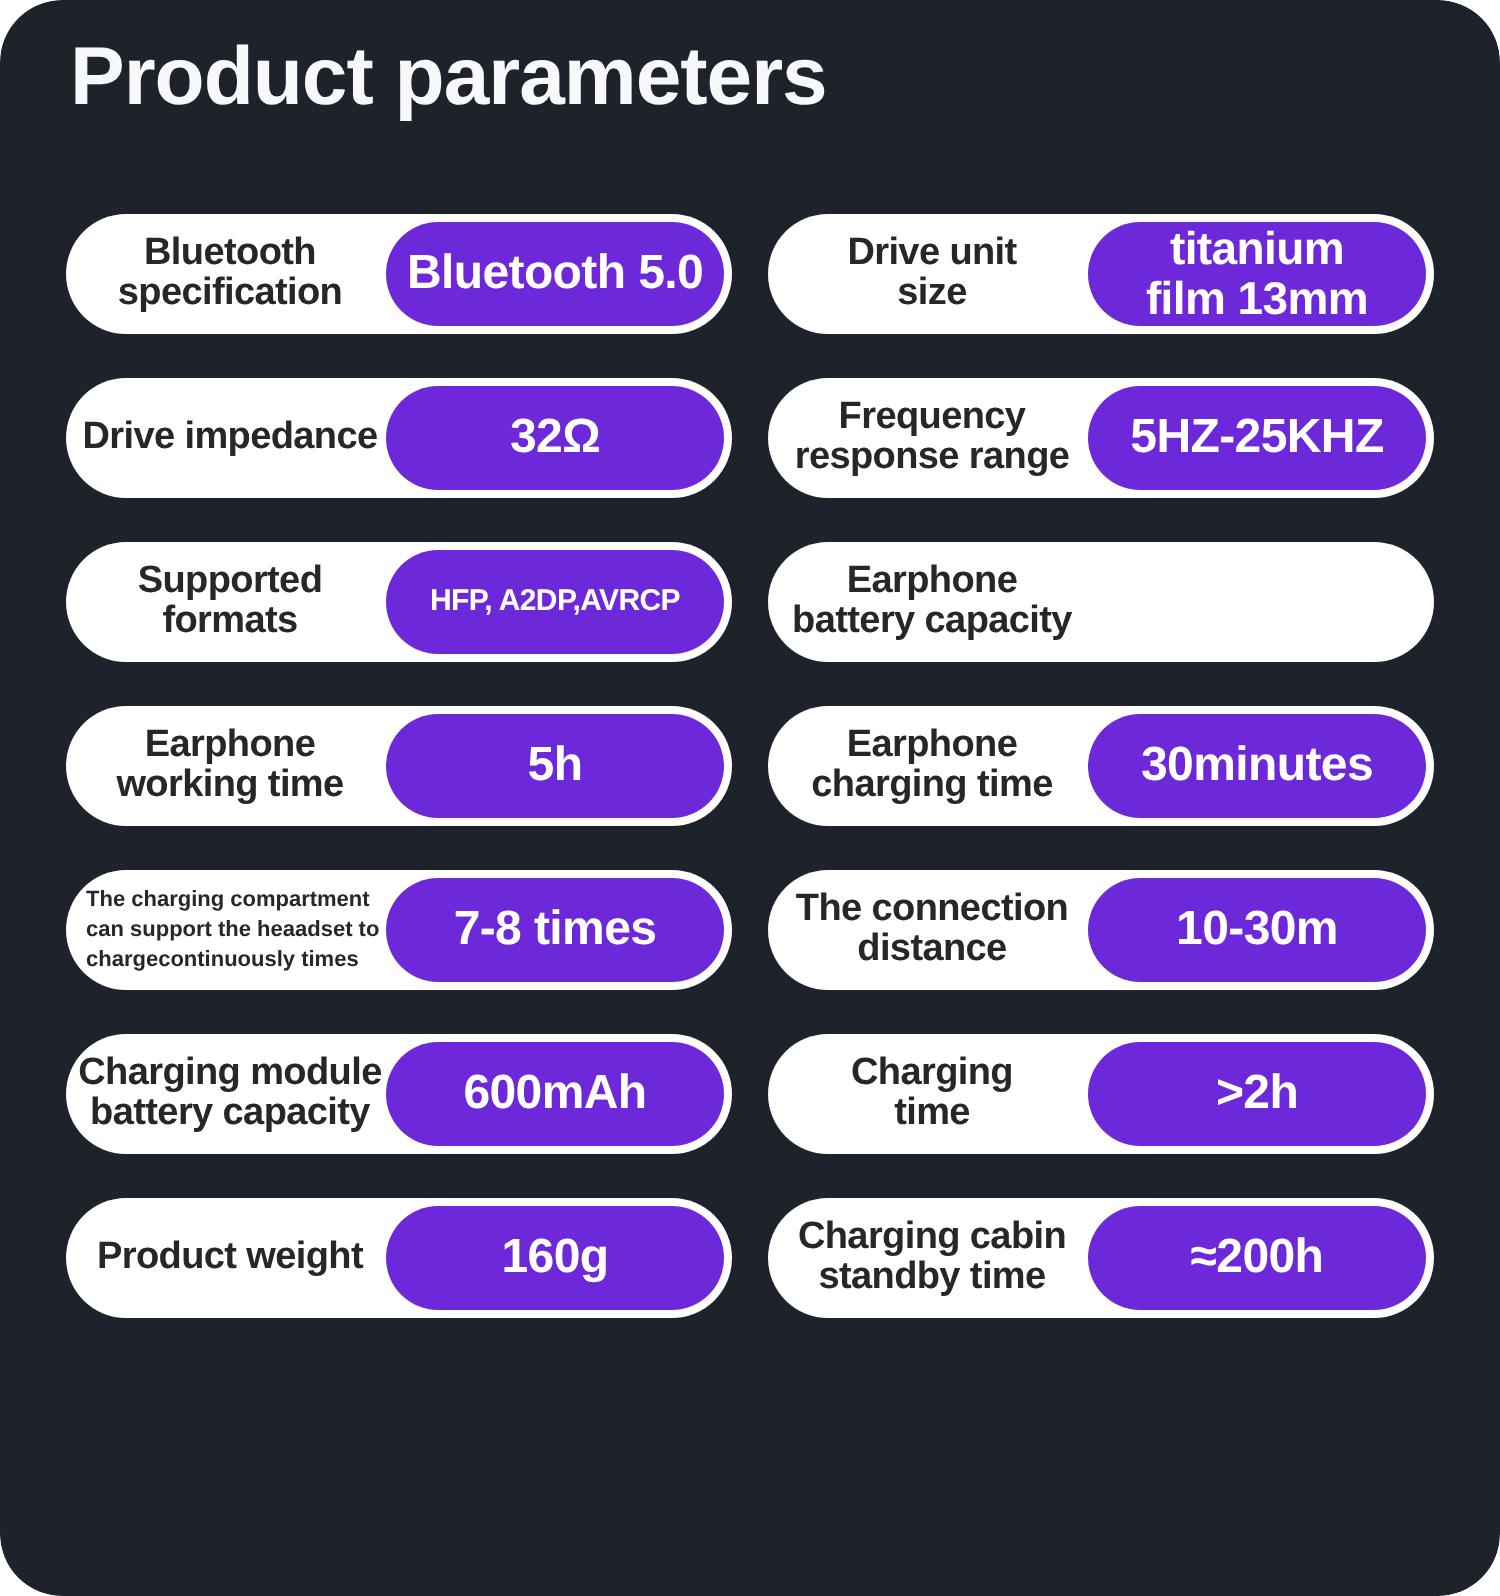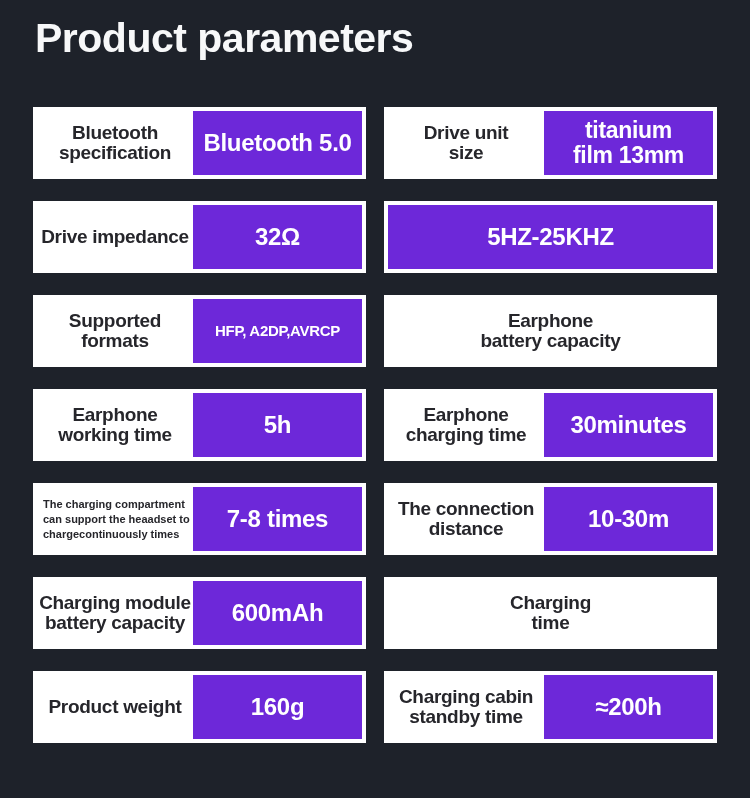--- a/index.html
+++ b/index.html
@@ -1,15 +1,15 @@
 <!DOCTYPE html>
 <html><head>
 <meta charset="utf-8">
 <style>
-  * { box-sizing: border-box; margin: 0; padding: 0; }
+  * { box-sizing: border-box; margin: 0; padding: 0; border-radius: 31px; }
   body { margin: 0; }
   .screen {
     width: 750px;
     height: 798px;
     background: #1e222a;
     font-family: "Liberation Sans", sans-serif;
     overflow: hidden;
   }
   .page-title {
     color: #f7f8f9;
@@ -25,25 +25,24 @@
     padding: 0 33px;
     margin-top: 46px;
   }
   .param-column {
     flex: 1;
     display: flex;
     flex-direction: column;
   }
   .param-card {
     background: #ffffff;
-    height: 72px;
+    height: 60px;
     margin-bottom: 22px;
     display: flex;
     padding: 4px;
-    justify-content: center;
   }
   .param-label {
     width: 48%;
     display: flex;
     align-items: center;
     justify-content: center;
     text-align: center;
     color: #26262b;
     font-size: 19px;
     font-weight: bold;
@@ -127,39 +126,42 @@
     </div>
 
     <div class="param-column">
       <div class="param-card mid-value">
         <div class="param-label">Drive unit
 size</div>
         <div class="param-value">titanium
 film 13mm</div>
       </div>
       <div class="param-card">
+        <div class="param-label">Frequency
+response range</div>
         <div class="param-value">5HZ-25KHZ</div>
       </div>
       <div class="param-card">
         <div class="param-label">Earphone
 battery capacity</div>
       </div>
       <div class="param-card">
         <div class="param-label">Earphone
 charging time</div>
         <div class="param-value">30minutes</div>
       </div>
       <div class="param-card">
         <div class="param-label">The connection
 distance</div>
         <div class="param-value">10-30m</div>
       </div>
       <div class="param-card">
         <div class="param-label">Charging
 time</div>
+        <div class="param-value">&gt;2h</div>
       </div>
       <div class="param-card">
         <div class="param-label">Charging cabin
 standby time</div>
         <div class="param-value">≈200h</div>
       </div>
     </div>
 
   </div>
 </div>

